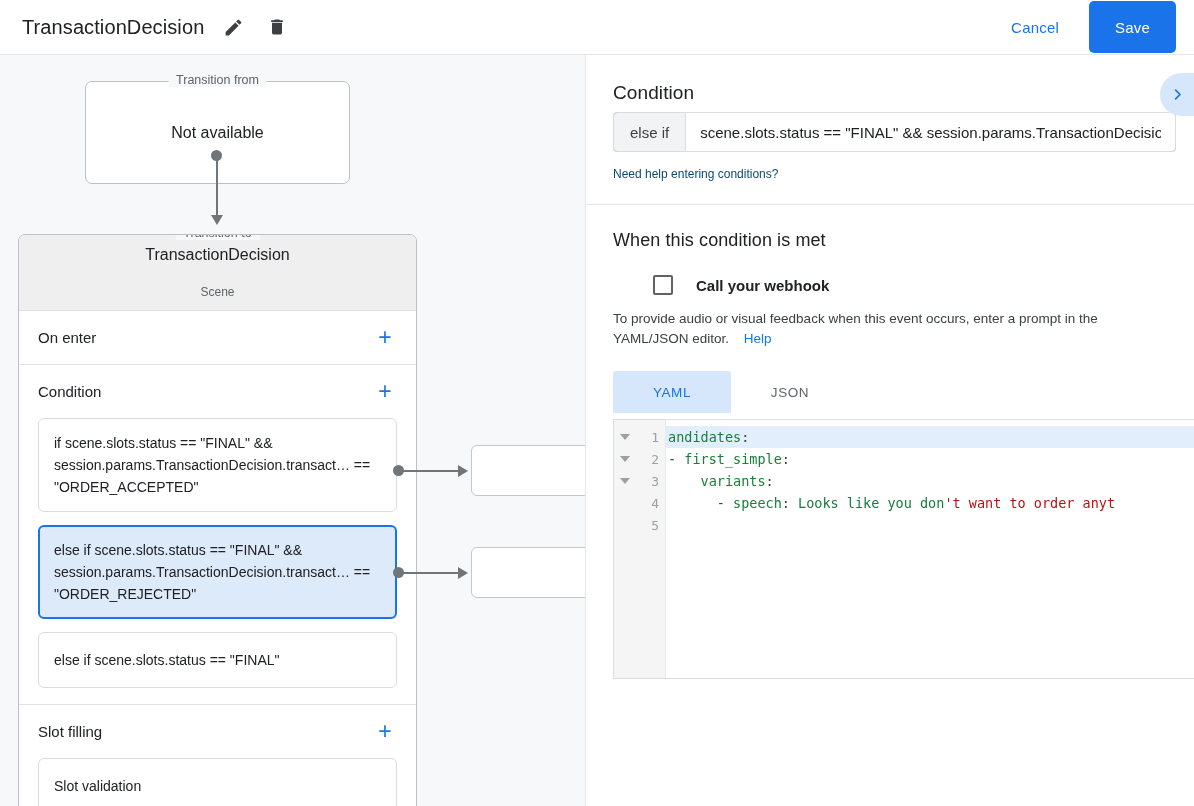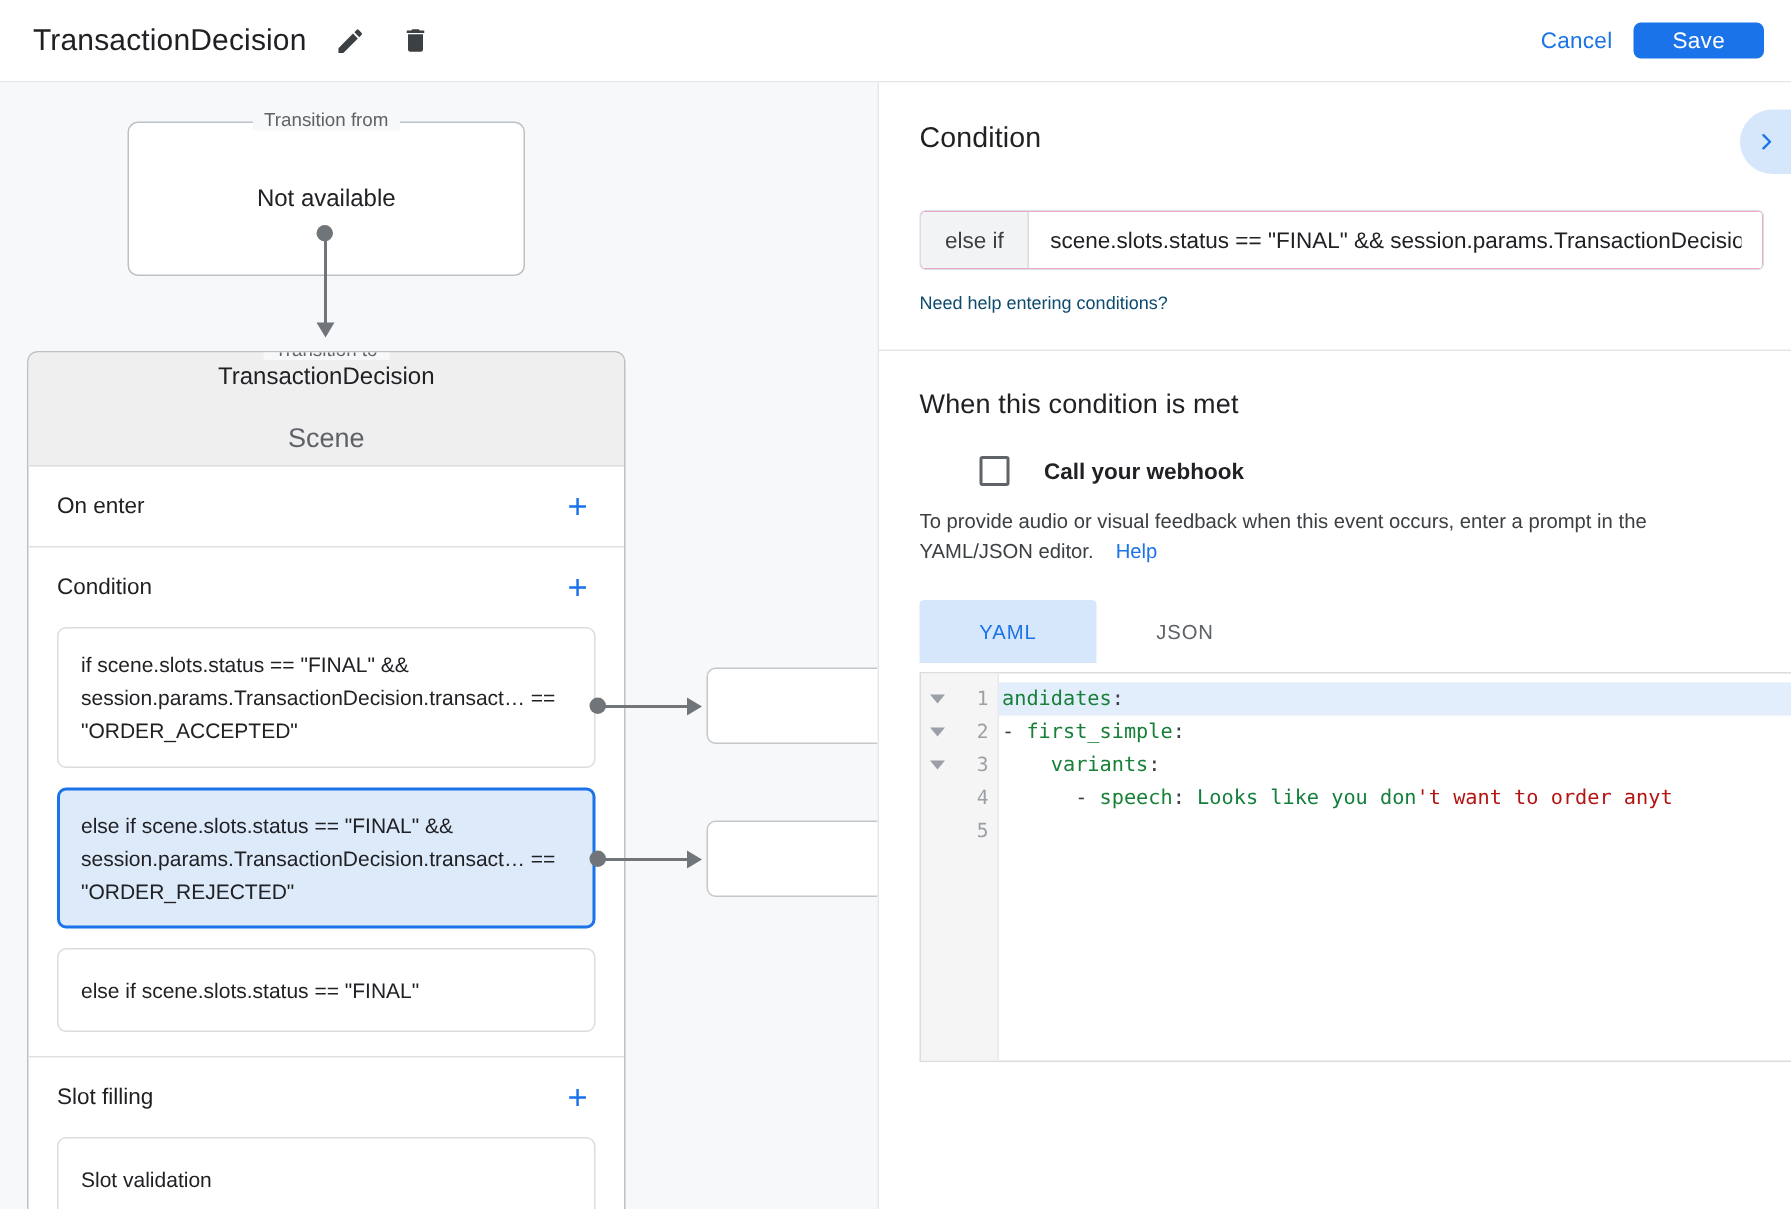--- a/index.html
+++ b/index.html
@@ -32,21 +32,21 @@
   .icon-btn svg { display: block; }
   .topbar-right {
     margin-left: auto; display: flex; align-items: center; padding-right: 18px;
   }
   .btn-cancel {
     color: #1a73e8; font-size: 15px; background: none; border: none;
     padding: 8px 14px; cursor: pointer; font-family: inherit; letter-spacing:.2px;
   }
   .btn-save {
     background: #1a73e8; color: #fff; font-size: 15px; border: none;
-    border-radius: 5px; padding: 0 26px; height: 24px; margin-left: 0;
+    border-radius: 5px; padding: 0 26px; height: 52px; margin-left: 16px;
     cursor: pointer; font-family: inherit; letter-spacing:.2px;
   }
 
   
   .canvas {
     position: absolute; top: 55px; left: 0; width: 585px; height: 751px;
     background: #f6f8f9; overflow: hidden;
   }
 
   .fieldset-box {
@@ -97,21 +97,21 @@
   #scene-card .legend {
     position: absolute; top: -9px; left: 50%; transform: translateX(-50%);
     background: #f6f8f9; padding: 0 8px; font-size: 12.5px; color: #5f6368;
   }
   .scene-header {
     background: #efefef; height: 76px;
     display: flex; flex-direction: column; align-items: center; justify-content: center;
     border-bottom: 1px solid #e0e0e0;
   }
   .scene-header .name { font-size: 16px; color: #202124; }
-  .scene-header .sub { font-size: 18px; color: #5f6368; margin-top: 21px; }
+  .scene-header .sub { font-size: 12px; color: #5f6368; margin-top: 21px; }
 
   .section { border-bottom: 1px solid #e0e0e0; padding: 0 19px 16px 19px; }
   .section:last-child { border-bottom: none; }
   .section-head {
     height: 53px; display: flex; align-items: center; justify-content: space-between;
   }
   .section-title { font-size: 15px; color: #202124; }
   .plus-btn {
     color: #1a73e8; font-size: 23px; line-height: 1; cursor: pointer;
     width: 24px; height: 24px; display: flex; align-items: center; justify-content: center;
@@ -143,23 +143,23 @@
   .rp-title { font-size: 19px; color: #202124; letter-spacing: .1px; }
 
   .collapse-pill {
     position: absolute; right: 0; top: 18px;
     width: 34px; height: 43px;
     background: #d7e7fb; border-radius: 22px 0 0 22px;
     display: flex; align-items: center; justify-content: center; cursor: pointer;
   }
 
   .cond-input-row {
-    display: flex; margin-top: 36px; width: 563px; height: 40px;
+    display: flex; margin-top: 8px; width: 563px; height: 40px;
     border: 1px solid #dadce0; border-radius: 4px; overflow: hidden;
-    background: #ec4899;
+    background: #737373;
   }
   .cond-prefix {
     background: #f1f3f4; border-right: 1px solid #dadce0;
     display: flex; align-items: center; justify-content: center;
     padding: 0 16px; font-size: 15px; color: #3c4043; white-space: nowrap;
   }
   .cond-input {
     flex: 1; border: none; outline: none; font-size: 15px; color: #202124;
     padding: 0 14px; font-family: inherit; background: #fff;
   }

